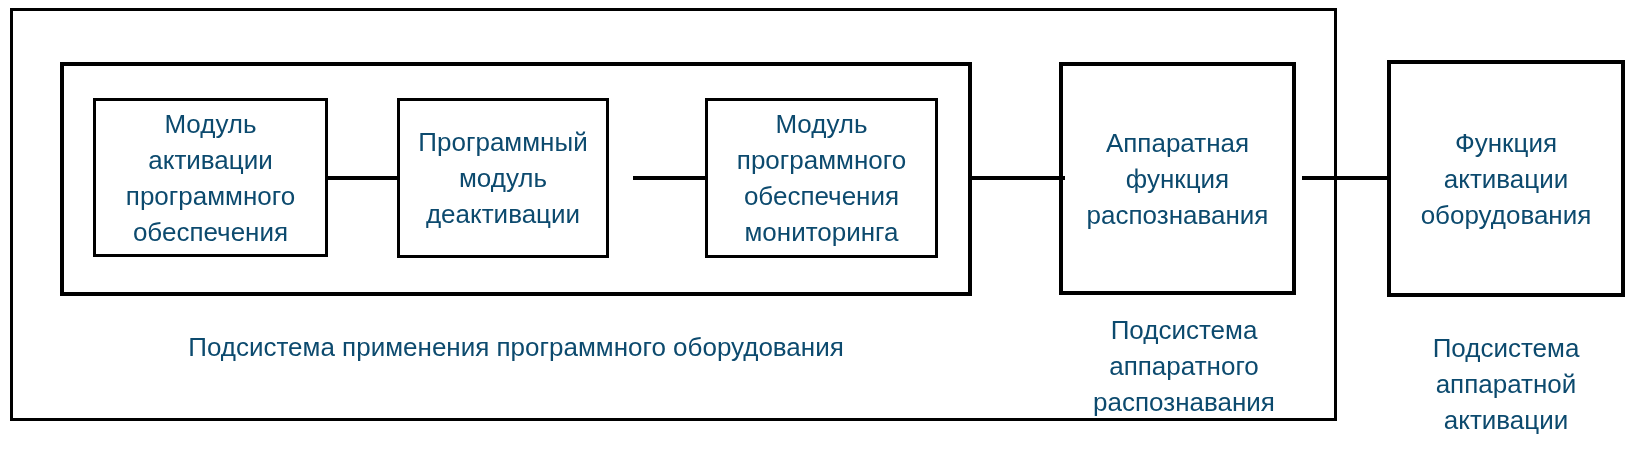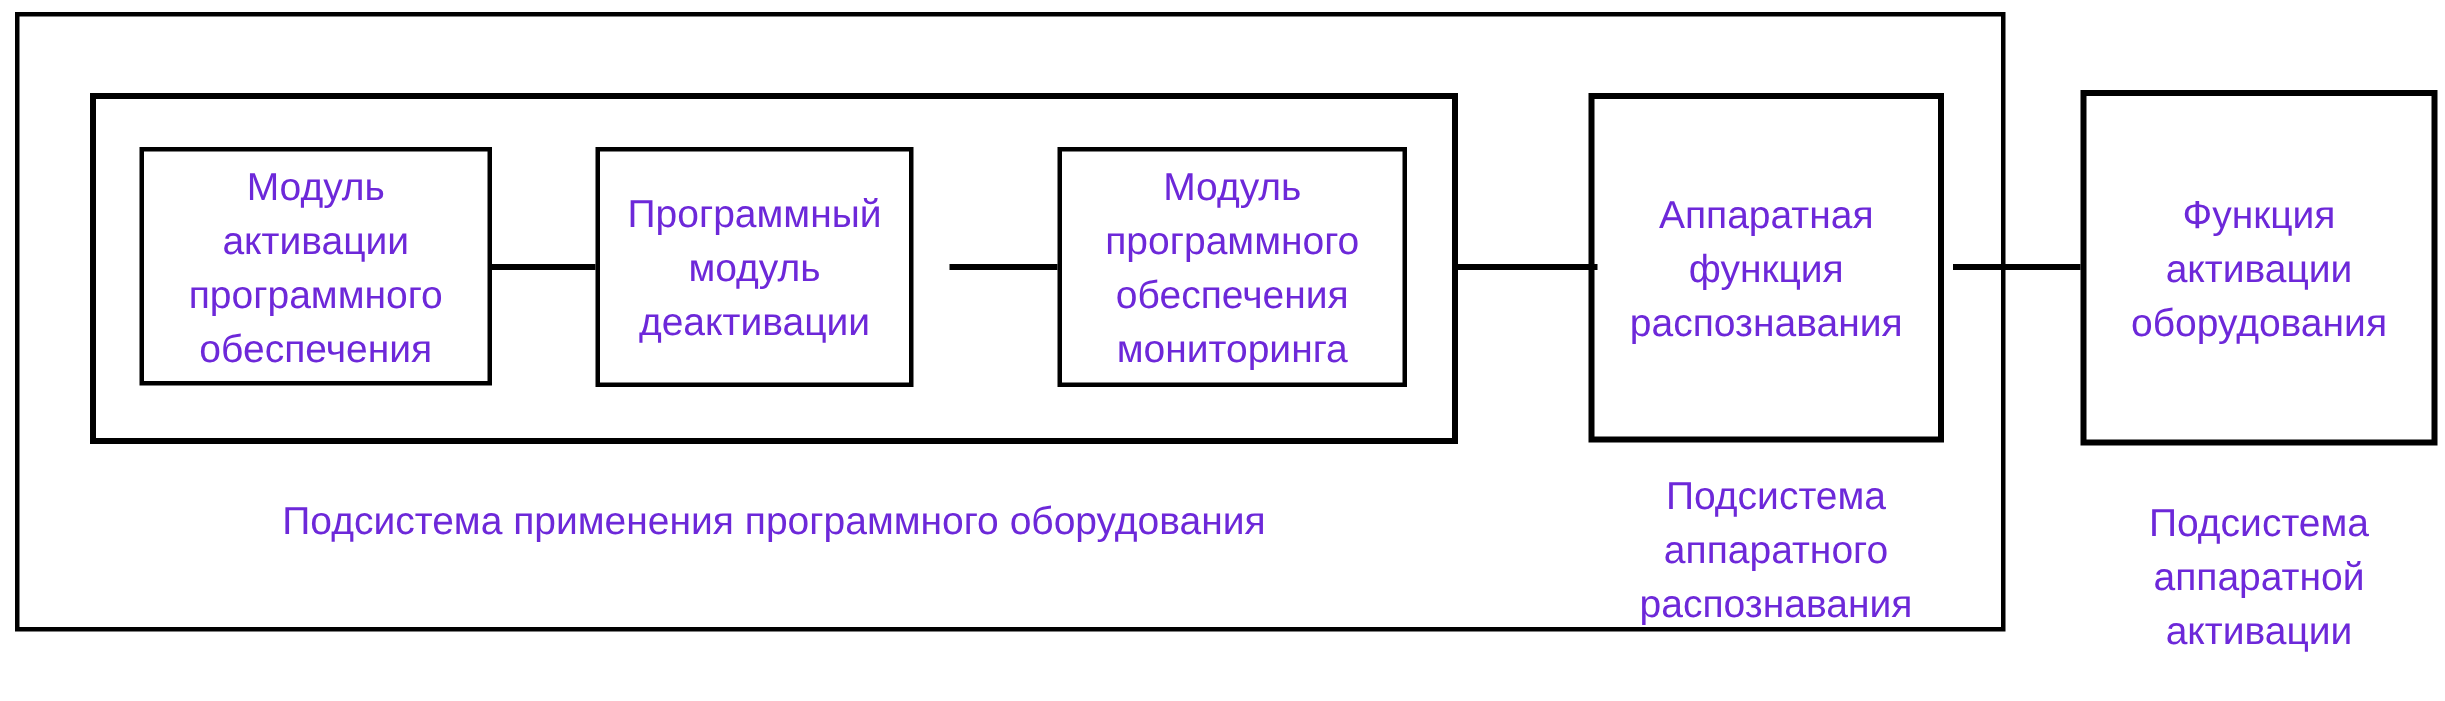--- a/index.html
+++ b/index.html
@@ -2,21 +2,21 @@
 <html><head>
 <meta charset="utf-8">
 <style>
   * { margin: 0; padding: 0; box-sizing: border-box; }
   html, body { background: #ffffff; }
   .canvas {
     position: relative;
     width: 1630px;
     height: 467px;
     background: #ffffff;
-    color: #6d28d9;
+    color: #0c4a6e;
     font-family: "Liberation Sans", "DejaVu Sans", sans-serif;
     overflow: hidden;
   }
   .frame {
     position: absolute;
     background: transparent;
     border: 3px solid #000000;
   }
   .frame.outer { left: 10px; top: 8px; width: 1327px; height: 413px; }
   .frame.inner { left: 60px; top: 62px; width: 912px; height: 234px; border-width: 4px; }

